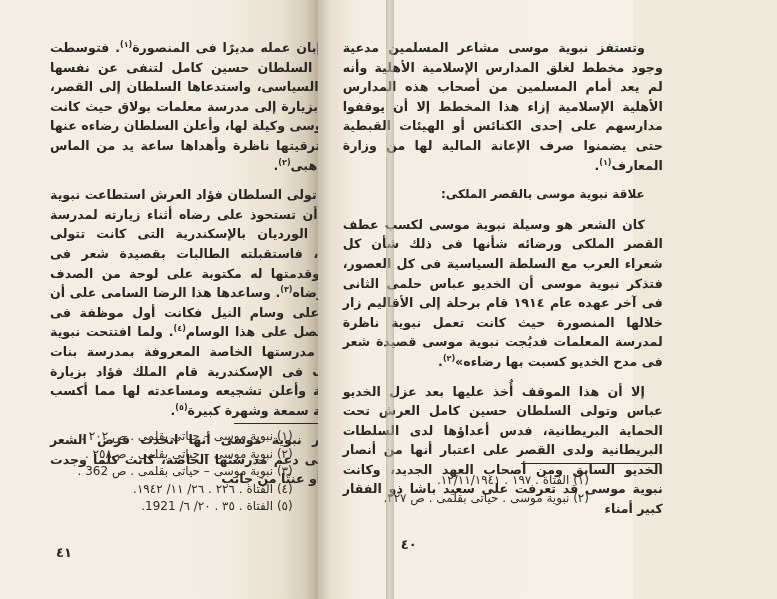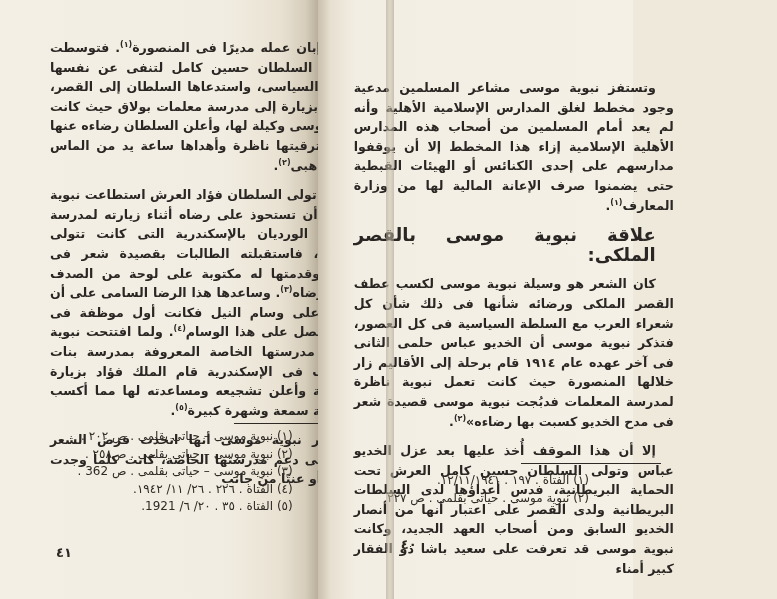--- a/index.html
+++ b/index.html
@@ -42,35 +42,34 @@
       font-weight: bold;
       letter-spacing: 0;
     }
     .page-left .text-block {
       top: 38px;
       left: 50px;
       width: 315px;
     }
     .page-right .text-block {
       top: 38px;
-      left: 36px;
+      left: 25px;
       width: 320px;
-      margin-top: 40px;
     }
     .para {
       margin: 0 0 10px 0;
       text-indent: 18px;
     }
     .para.no-indent {
       text-indent: 0;
     }
     .section-heading {
       margin: 10px 0 10px 0;
       padding-right: 18px;
-      font-size: 18px;
+      font-size: 12px;
       font-weight: bold;
     }
     sup {
       font-size: 8px;
       line-height: 0;
     }
     .rule {
       position: absolute;
       height: 1px;
       background: #2f2a25;

